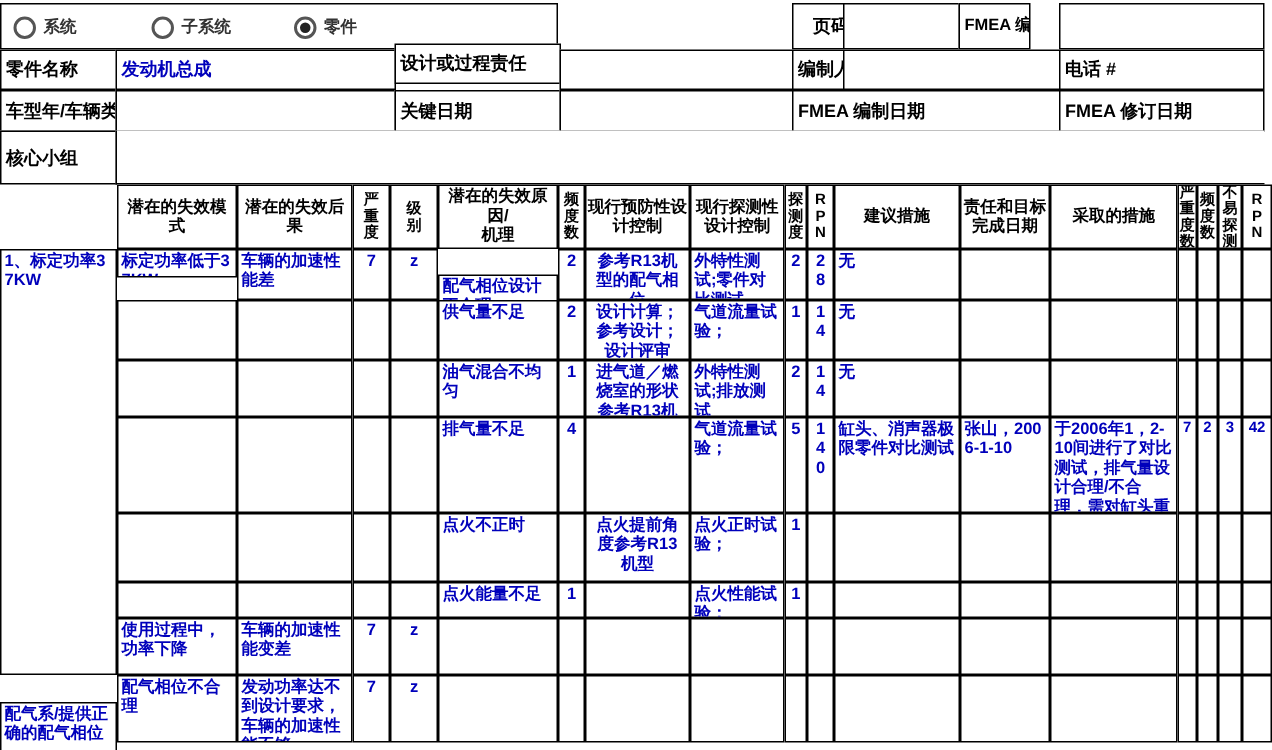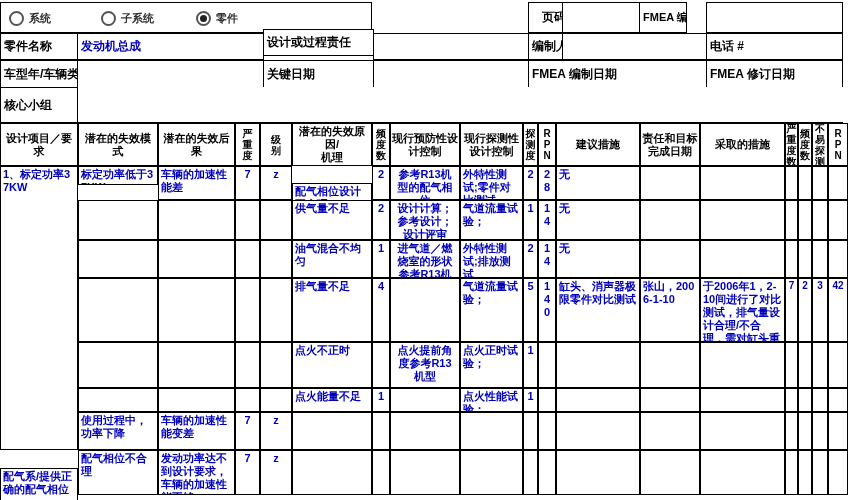--- a/index.html
+++ b/index.html
@@ -58,21 +58,20 @@
   <div class="c lbl" style="left:0px;top:60px;width:78px;height:28px">车型年/车辆类型</div>
   <div class="c" style="left:77px;top:60px;width:187px;height:28px"></div>
   <div class="c lbl" style="left:263px;top:60px;width:111px;height:28px">关键日期</div>
   <div class="c" style="left:373px;top:60px;width:156px;height:28px"></div>
   <div class="c lbl" style="left:528px;top:60px;width:179px;height:28px">FMEA 编制日期</div>
   <div class="c lbl" style="left:706px;top:60px;width:137px;height:28px">FMEA 修订日期</div>
 
   <div class="c lbl" style="left:0px;top:87px;width:78px;height:36px">核心小组</div>
   <div class="c" style="left:77px;top:87px;width:766px;height:36px;border-top:none;border-right:none"></div>
 
-  <div class="c hdr" style="left:0px;top:123px;width:78px;height:43px">设计项目／要求</div>
   <div class="c hdr" style="left:78px;top:123px;width:80px;height:43px">潜在的失效模式</div>
   <div class="c hdr" style="left:158px;top:123px;width:77px;height:43px">潜在的失效后果</div>
   <div class="c hdr sm" style="left:235px;top:123px;width:25px;height:43px">严
 重
 度</div>
   <div class="c hdr sm" style="left:260px;top:123px;width:32px;height:43px">级
 别</div>
   <div class="c hdr" style="left:292px;top:123px;width:80px;height:43px">潜在的失效原因/
 机理</div>
   <div class="c hdr sm" style="left:372px;top:123px;width:18px;height:43px">频

